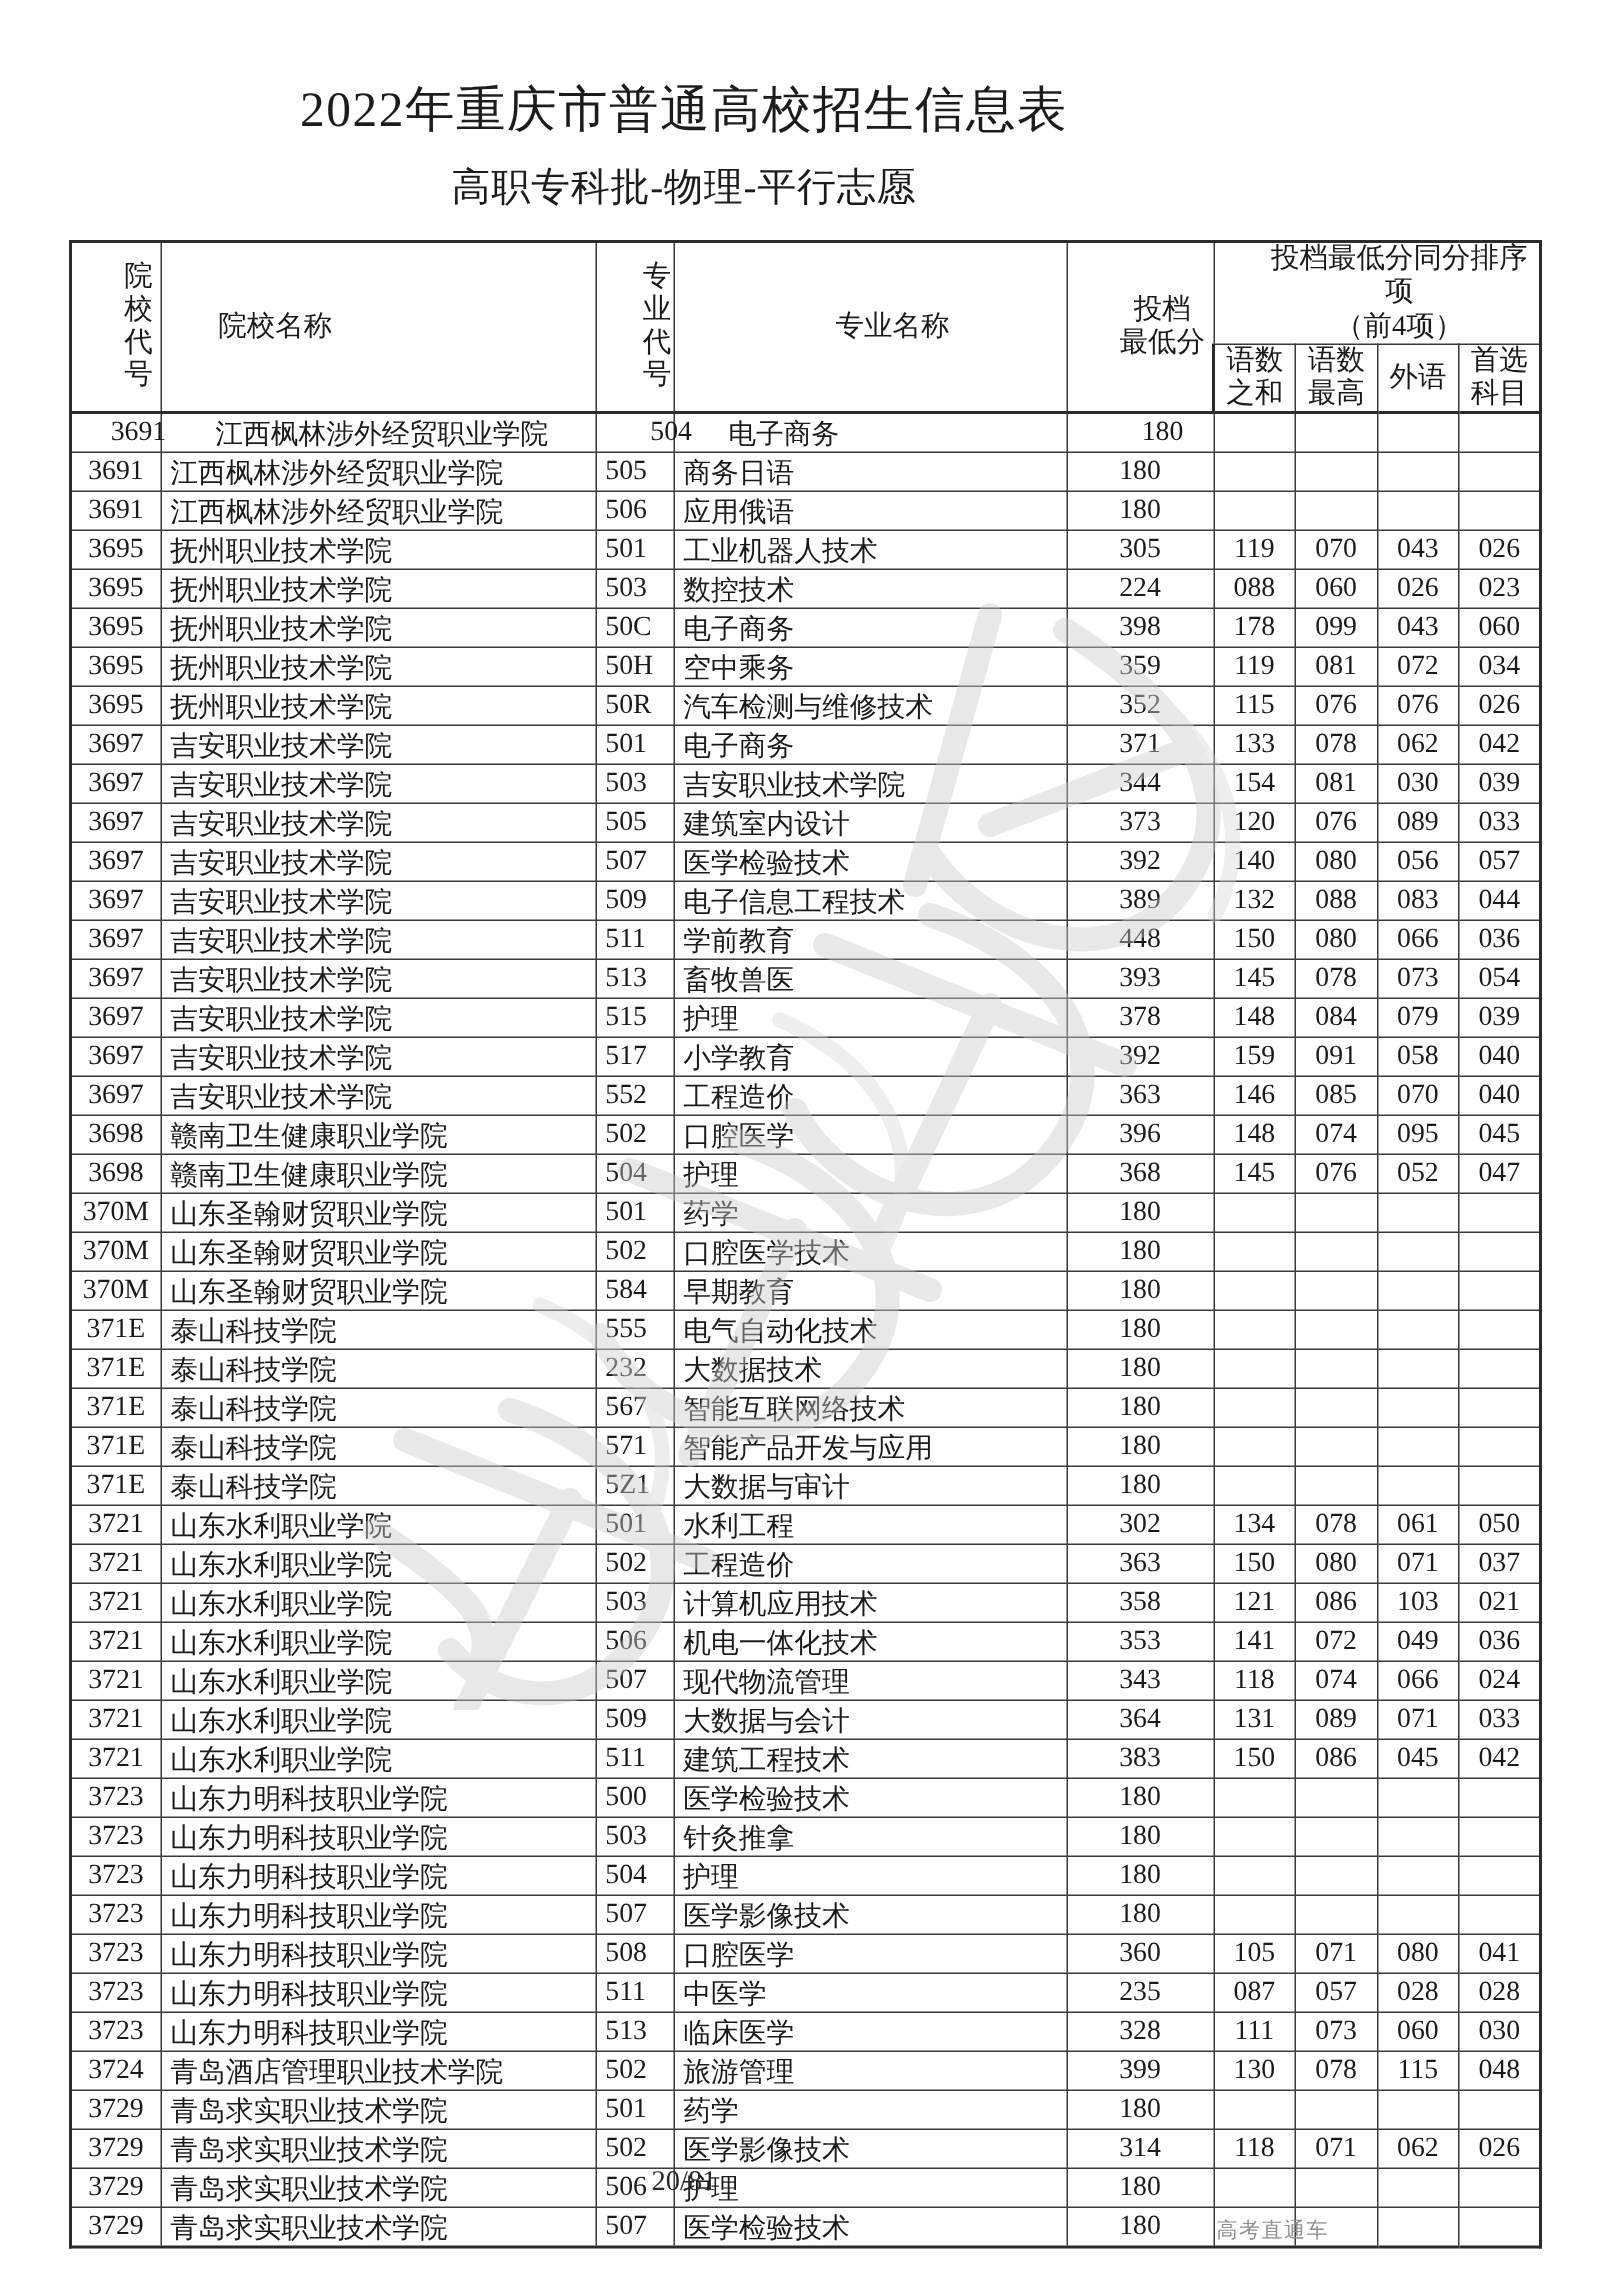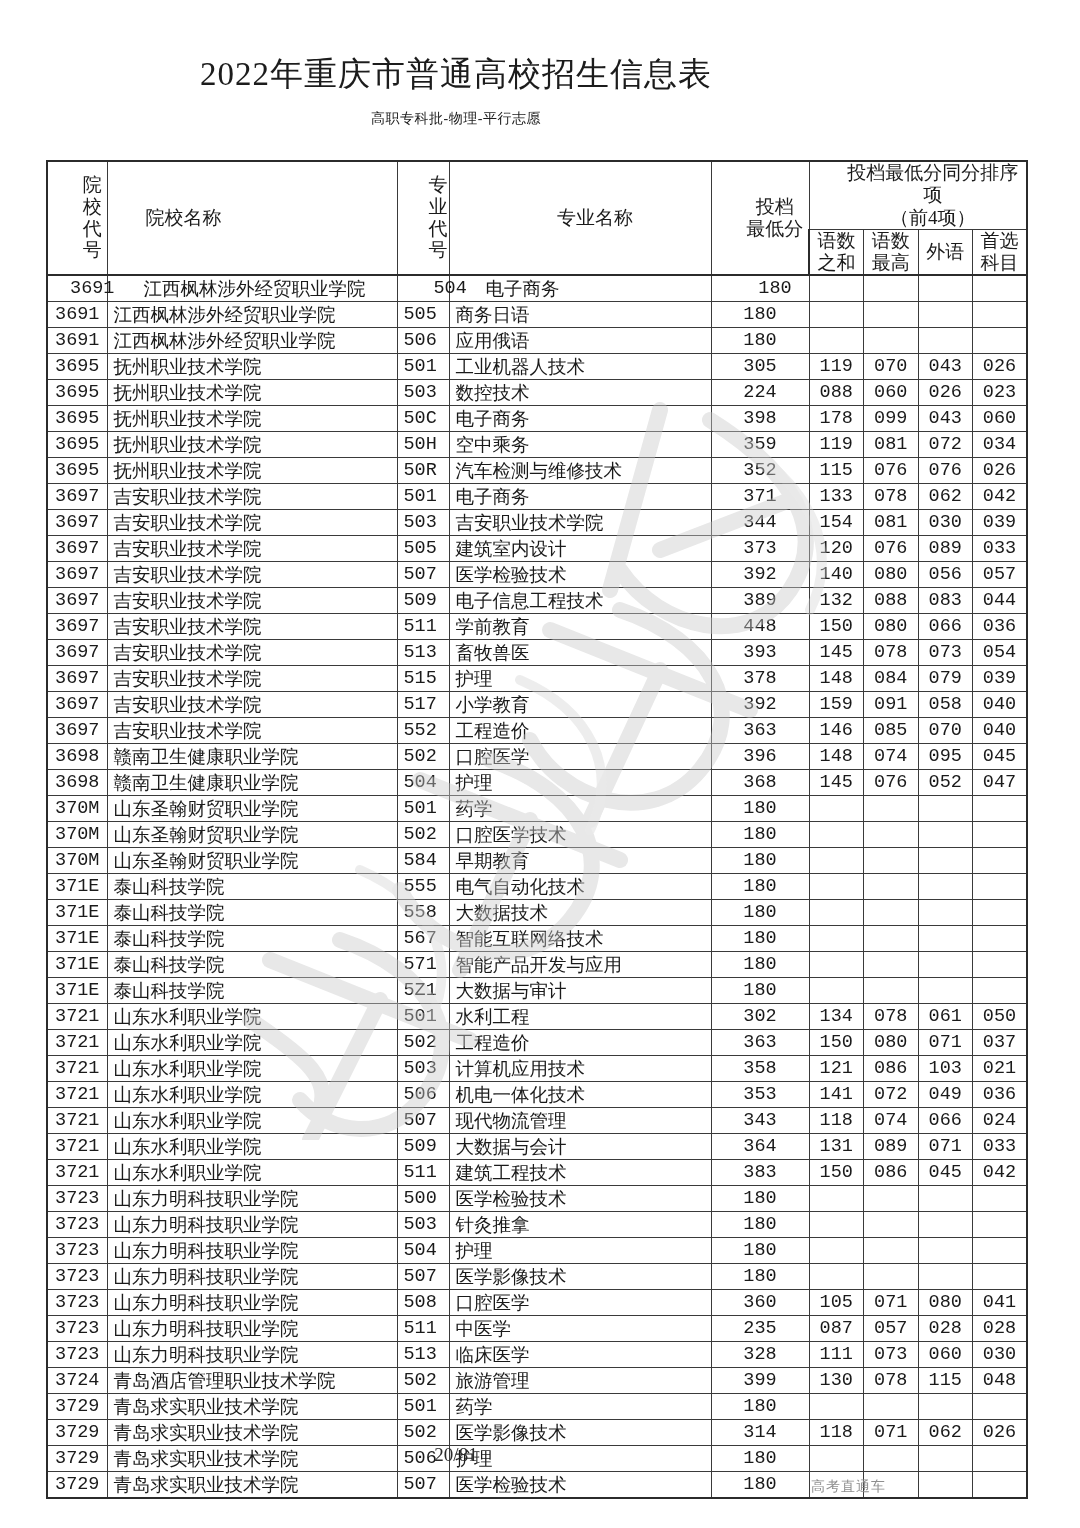--- a/index.html
+++ b/index.html
@@ -28,21 +28,21 @@
     font-size: 33px;
     line-height: 1.1;
     letter-spacing: 1px;
     margin: 0;
     padding-top: 56px;
     font-weight: normal;
     color: #1c1c1c;
   }
   .title-sub {
     text-align: center;
-    font-size: 14px;
+    font-size: 26px;
     line-height: 1.1;
     margin: 0;
     padding-top: 19px;
     letter-spacing: 0.5px;
     font-weight: normal;
     color: #1c1c1c;
   }
 
   
   .watermark {
@@ -124,21 +124,21 @@
 
   
   col.c-school-code { width: 60px; }
   col.c-school-name { width: 290px; }
   col.c-major-code  { width: 52px; }
   col.c-major-name  { width: 262px; }
   col.c-minscore    { width: 98px; }
   col.c-sub         { width: 54.5px; }
 
   
-  tbody tr { height: 24.6px; font-family: Liberation Mono, monospace; }
+  tbody tr { height: 24.6px; }
   tbody td { height: 24.6px; font-size: 18.5px; }
 
   td .dcell.left {
     justify-content: flex-start;
     padding-left: 6px;
   }
   td .dcell.center { justify-content: center; }
 
   
   .page-number {
@@ -990,21 +990,21 @@
             </td>
           </tr>
           <tr>
             <td>
               <div class="dcell center">371E</div>
             </td>
             <td>
               <div class="dcell left">泰山科技学院</div>
             </td>
             <td>
-              <div class="dcell left">558</div>
+              <div class="dcell left">232</div>
             </td>
             <td>
               <div class="dcell left">大数据技术</div>
             </td>
             <td>
               <div class="dcell center">180</div>
             </td>
             <td>
               <div class="dcell center"></div>
             </td>

